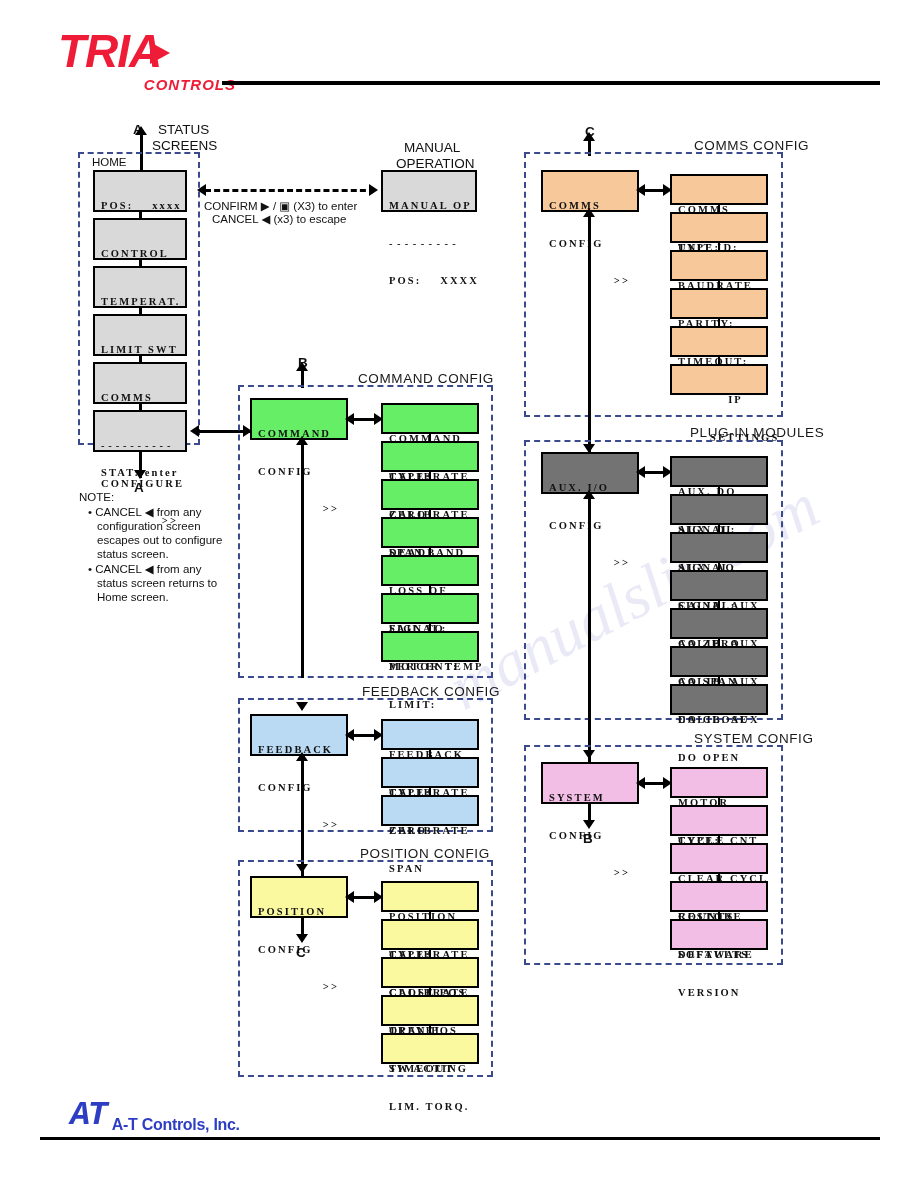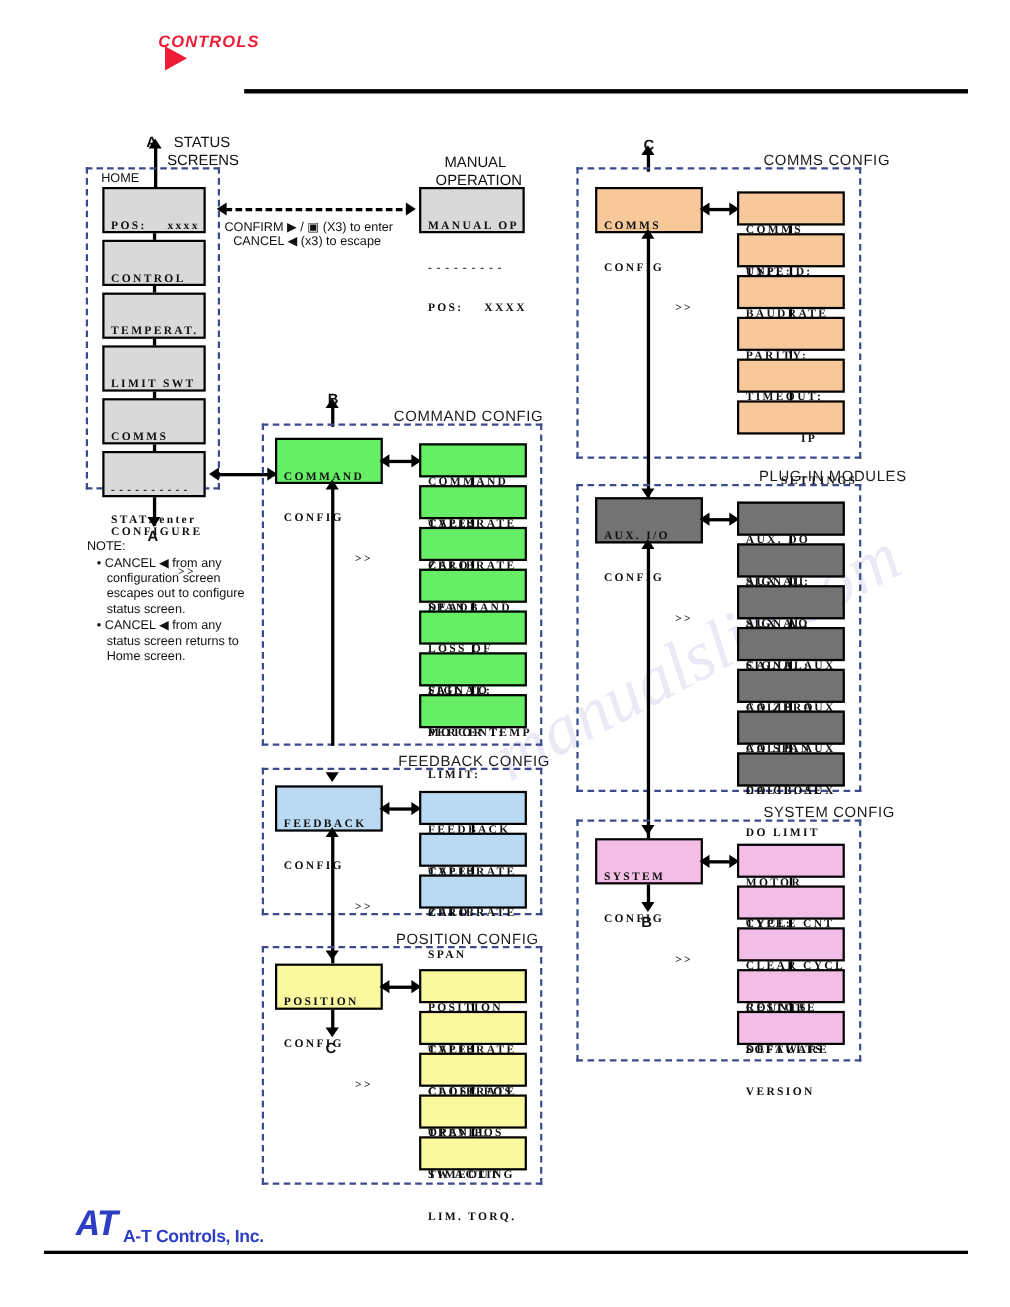--- a/index.html
+++ b/index.html
@@ -131,20 +131,21 @@
   }
 </style>
 </head>
 <body>
 
 <div class="page">
 
   <div class="wm" style="left:430px; top:560px;">manualslib.com</div>
 
   <div class="logo-triac">
+    <div class="word">TRIA</div>
     <div class="sub">CONTROLS</div>
   </div>
   <div class="logo-arrow"></div>
   <div class="header-rule"></div>
 
   <div class="lbl" style="left:133px; top:122px; font-weight:bold;">A</div>
   <div class="lbl" style="left:158px; top:122px;">STATUS</div>
   <div class="lbl" style="left:152px; top:138px;">SCREENS</div>
 
   <div class="vline" style="left:140px; top:132px; height:38px;"></div>
@@ -433,21 +434,21 @@
     <span class="r">AO SPAN</span>
   </div>
   <div class="thin" style="left:718px; top:639px; height:8px;"></div>
   <div class="scr c-orange" style="left:670px; top:646px; width:98px; height:31px;">
     <span class="r">CALIB. AUX</span>
     <span class="r">DO CLOSE</span>
   </div>
   <div class="thin" style="left:718px; top:677px; height:8px;"></div>
   <div class="scr c-orange" style="left:670px; top:684px; width:98px; height:31px;">
     <span class="r">CALIB. AUX</span>
-    <span class="r">DO LIMIT</span>
+    <span class="r">DO OPEN</span>
   </div>
 
   <div class="grp-title" style="left:694px; top:731px;">SYSTEM CONFIG</div>
   <div class="grp" style="left:524px; top:745px; width:259px; height:220px;"></div>
 
   <div class="arr-dn" style="left:583px; top:750px;"></div>
   <div class="scr c-pink" style="left:541px; top:762px; width:98px; height:42px;">
     <span class="r">SYSTEM</span>
     <span class="r">CONFIG</span>
     <span class="rr">&gt;&gt;</span>

